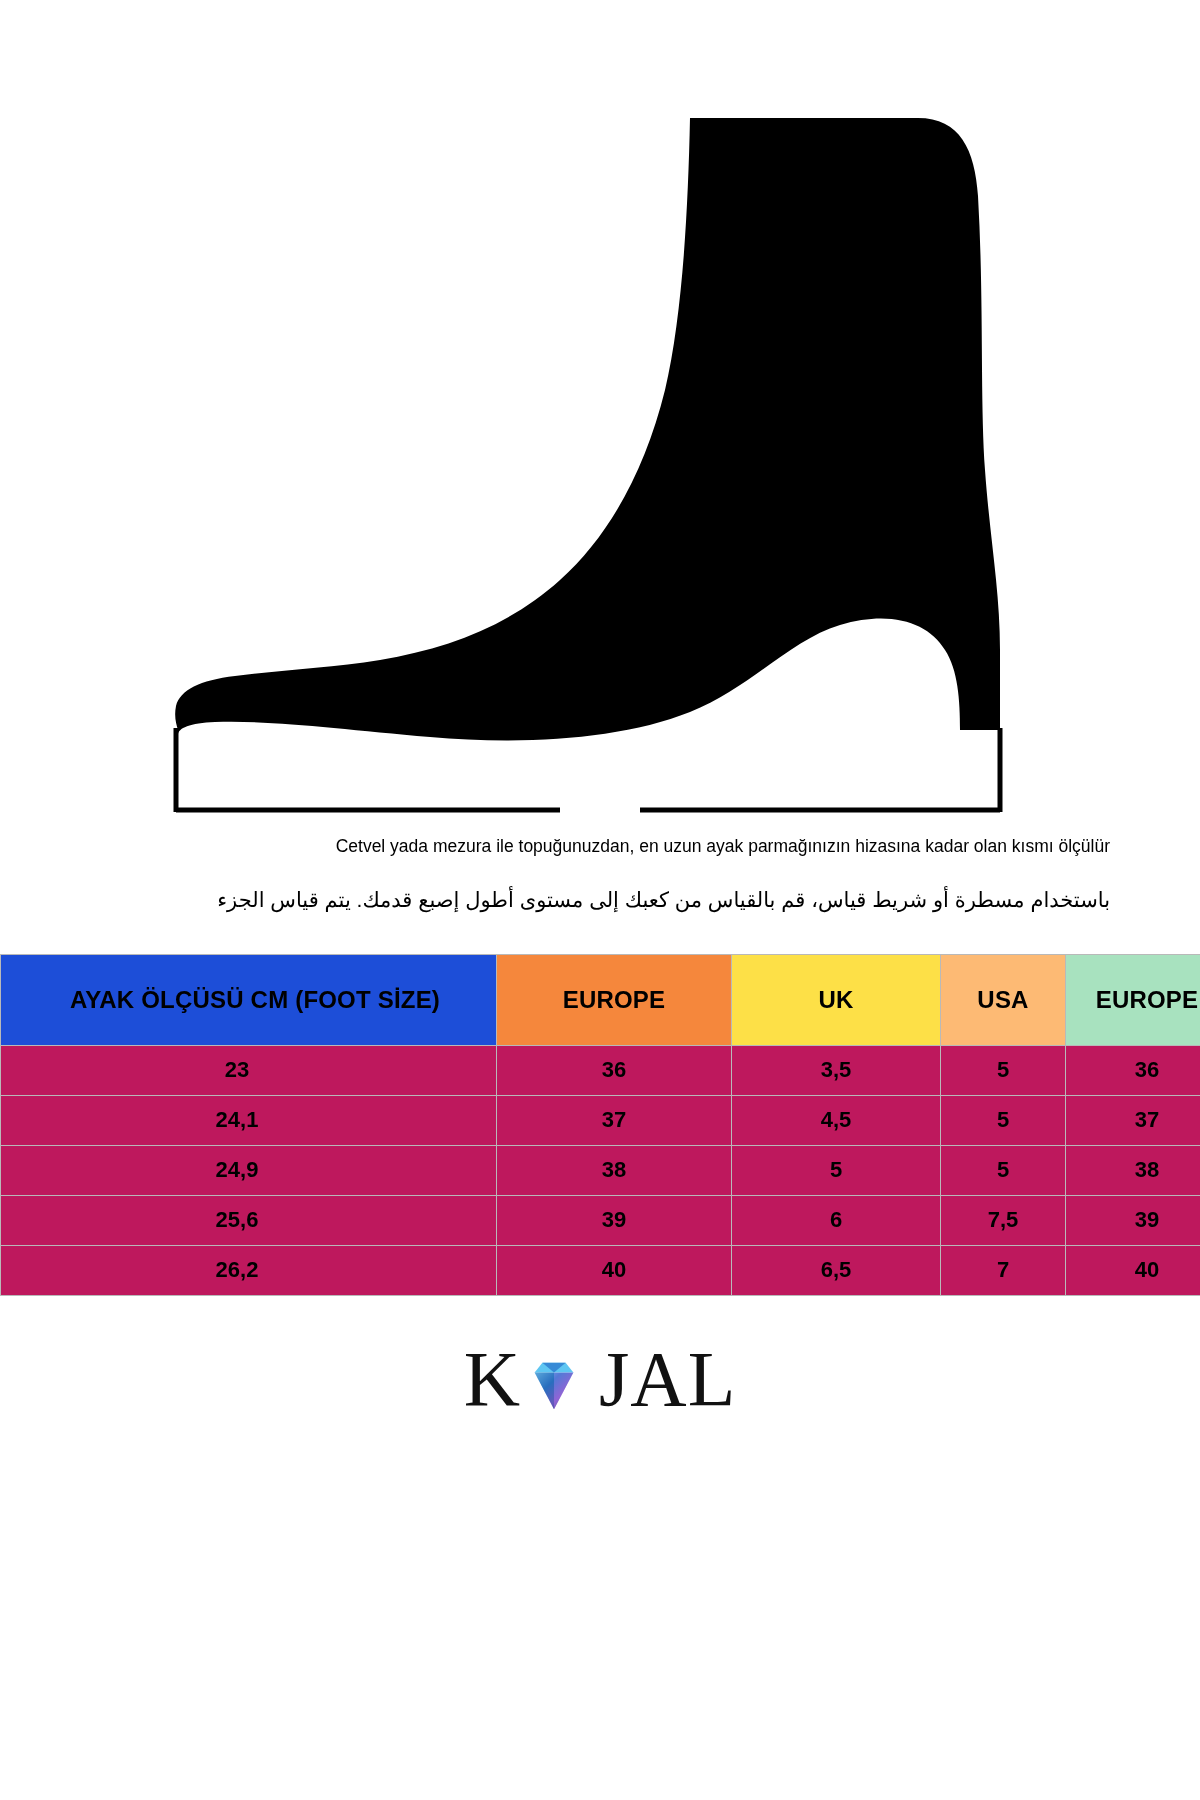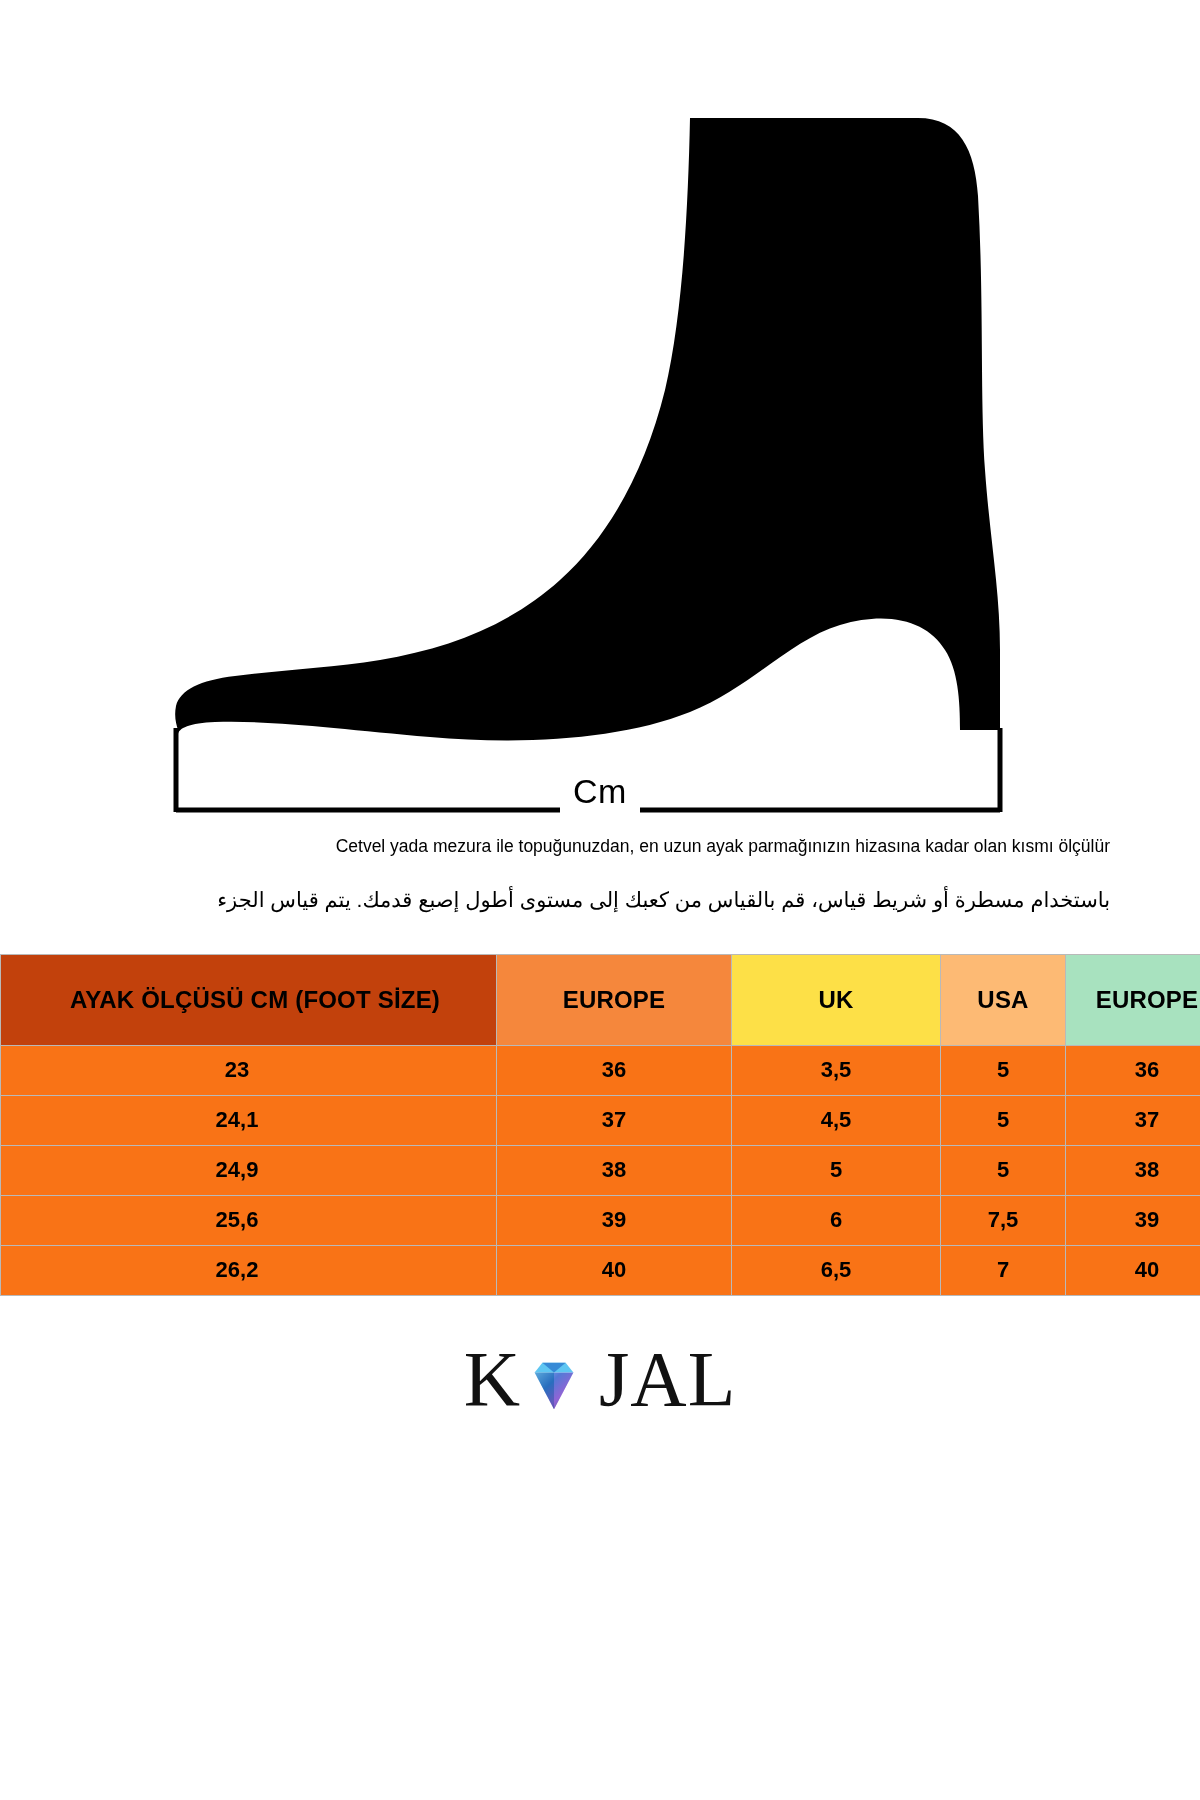--- a/index.html
+++ b/index.html
@@ -86,37 +86,37 @@
   }
   table.size-table thead th {
     font-size: 24px;
     font-weight: bold;
     height: 88px;
     text-align: center;
     vertical-align: middle;
     letter-spacing: 0.2px;
   }
   th.col-foot {
-    background: #c2410c;
+    background: #1d4ed8;
     text-align: left;
     padding-left: 14px;
     font-size: 23px;
   }
   th.col-turkey { background: #f5873c; }
   th.col-uk     { background: #fde047; }
   th.col-usa    { background: #fdba74; }
   th.col-europe { background: #a8e2bf; }
 
   table.size-table tbody td {
     height: 47px;
     font-size: 22px;
     font-weight: bold;
     text-align: center;
     vertical-align: middle;
-    background: #f97316;
+    background: #be185d;
   }
   td.c-foot   { padding-right: 24px; text-align: right; }
   td.c-turkey { }
   td.c-uk     { }
   td.c-usa    { }
   td.c-europe { }
 
   
   .logo-area {
     flex: 1;
@@ -175,23 +175,20 @@
         Z
       "></path>
 
       <g stroke="#000000" stroke-width="5" fill="none">
         <line x1="176" y1="728" x2="176" y2="812"></line>
         <line x1="1000" y1="728" x2="1000" y2="812"></line>
         <line x1="176" y1="810" x2="560" y2="810"></line>
         <line x1="640" y1="810" x2="1000" y2="810"></line>
       </g>
     </svg>
-    <div class="cm-label">
-      <span>Cm</span>
-    </div>
   </div>
 
   <div class="instructions">
     <p class="instr-para">Cetvel yada mezura ile topuğunuzdan, en uzun ayak parmağınızın hizasına kadar olan kısmı ölçülür</p>
     <p class="instr-para ar">باستخدام مسطرة أو شريط قياس، قم بالقياس من كعبك إلى مستوى أطول إصبع قدمك. يتم قياس الجزء</p>
   </div>
 
   <div class="table-wrap">
     <table class="size-table">
       <thead>

